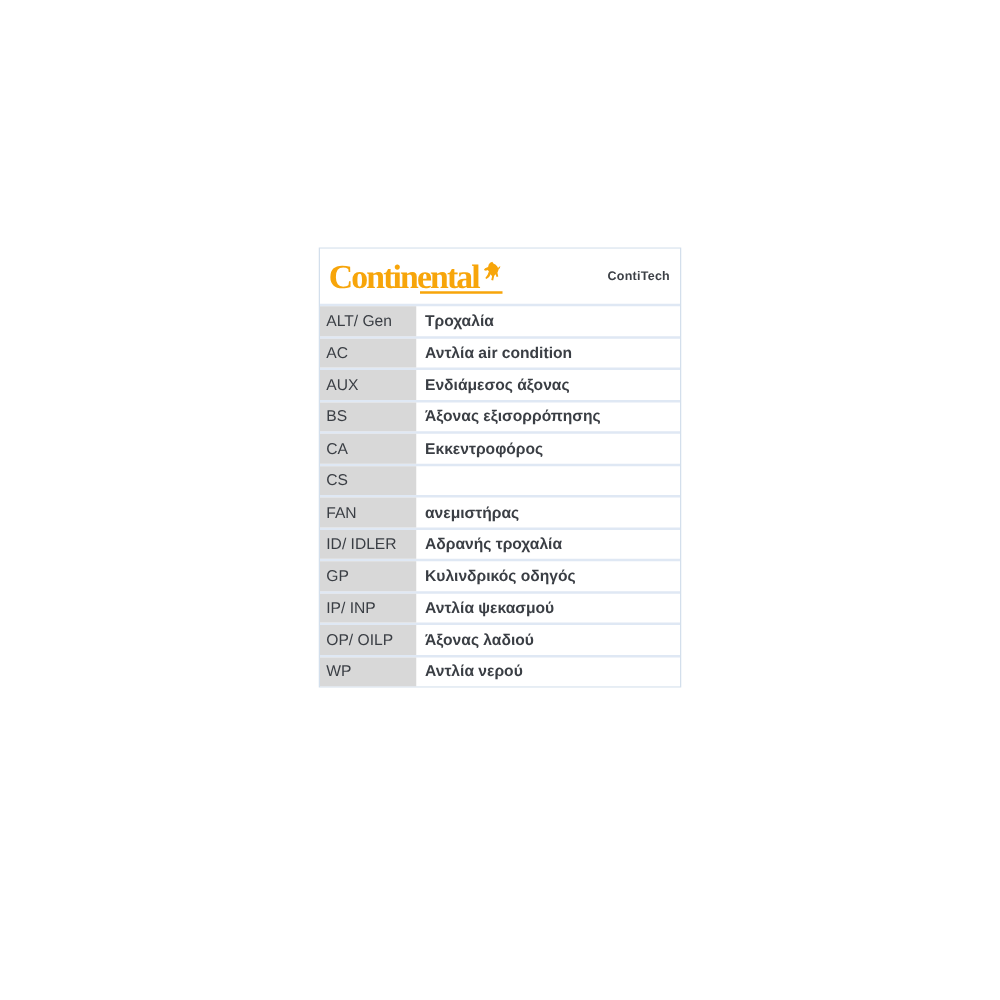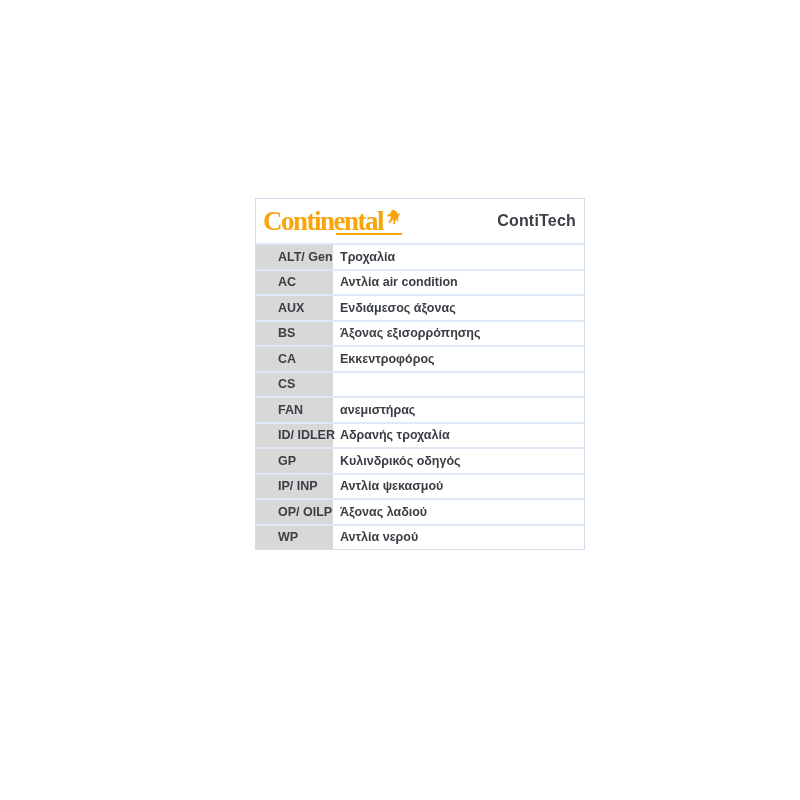--- a/index.html
+++ b/index.html
@@ -14,21 +14,21 @@
     width: 800px; height: 800px;
     background: #ffffff;
     font-family: "Liberation Sans", sans-serif;
     overflow: hidden;
   }
   .canvas { position: relative; width: 800px; height: 800px; background: #ffffff; }
 
   .legend-table {
     position: absolute;
     left: 255px; top: 198px;
-    width: 330px;
+    width: 290px;
     border: 1px solid var(--outer-border);
     background: #ffffff;
   }
 
   
   .brand-header {
     height: 44px;
     display: flex;
     align-items: center;
     justify-content: space-between;
@@ -55,44 +55,44 @@
     margin-bottom: 1px;
     flex: 0 0 auto;
   }
   .logo-underline {
     position: absolute;
     left: 53%; right: -1px; bottom: -1px;
     height: 2px;
     background: var(--brand-orange);
   }
   .sub-brand {
-    font-size: 16px;
+    font-size: 10px;
     font-weight: bold;
     color: #3C4046;
     letter-spacing: 0.2px;
     align-self: center;
   }
 
   
   .table-body { width: 100%; }
   .legend-row {
     display: flex;
     height: 25.5px;
     border-top: 2px solid var(--row-border);
     background: #ffffff;
   }
   .abbr-cell {
     width: 77px;
     flex: 0 0 77px;
     background: var(--abbr-cell-bg);
     display: flex;
     align-items: center;
-    padding-left: 22px;
+    padding-left: 5px;
     font-size: 12.5px;
-    font-weight: bold;
+    font-weight: normal;
     color: var(--text);
     white-space: nowrap;
   }
   .desc-cell {
     flex: 1;
     display: flex;
     align-items: center;
     padding-left: 7px;
     font-size: 12.5px;
     font-weight: bold;

